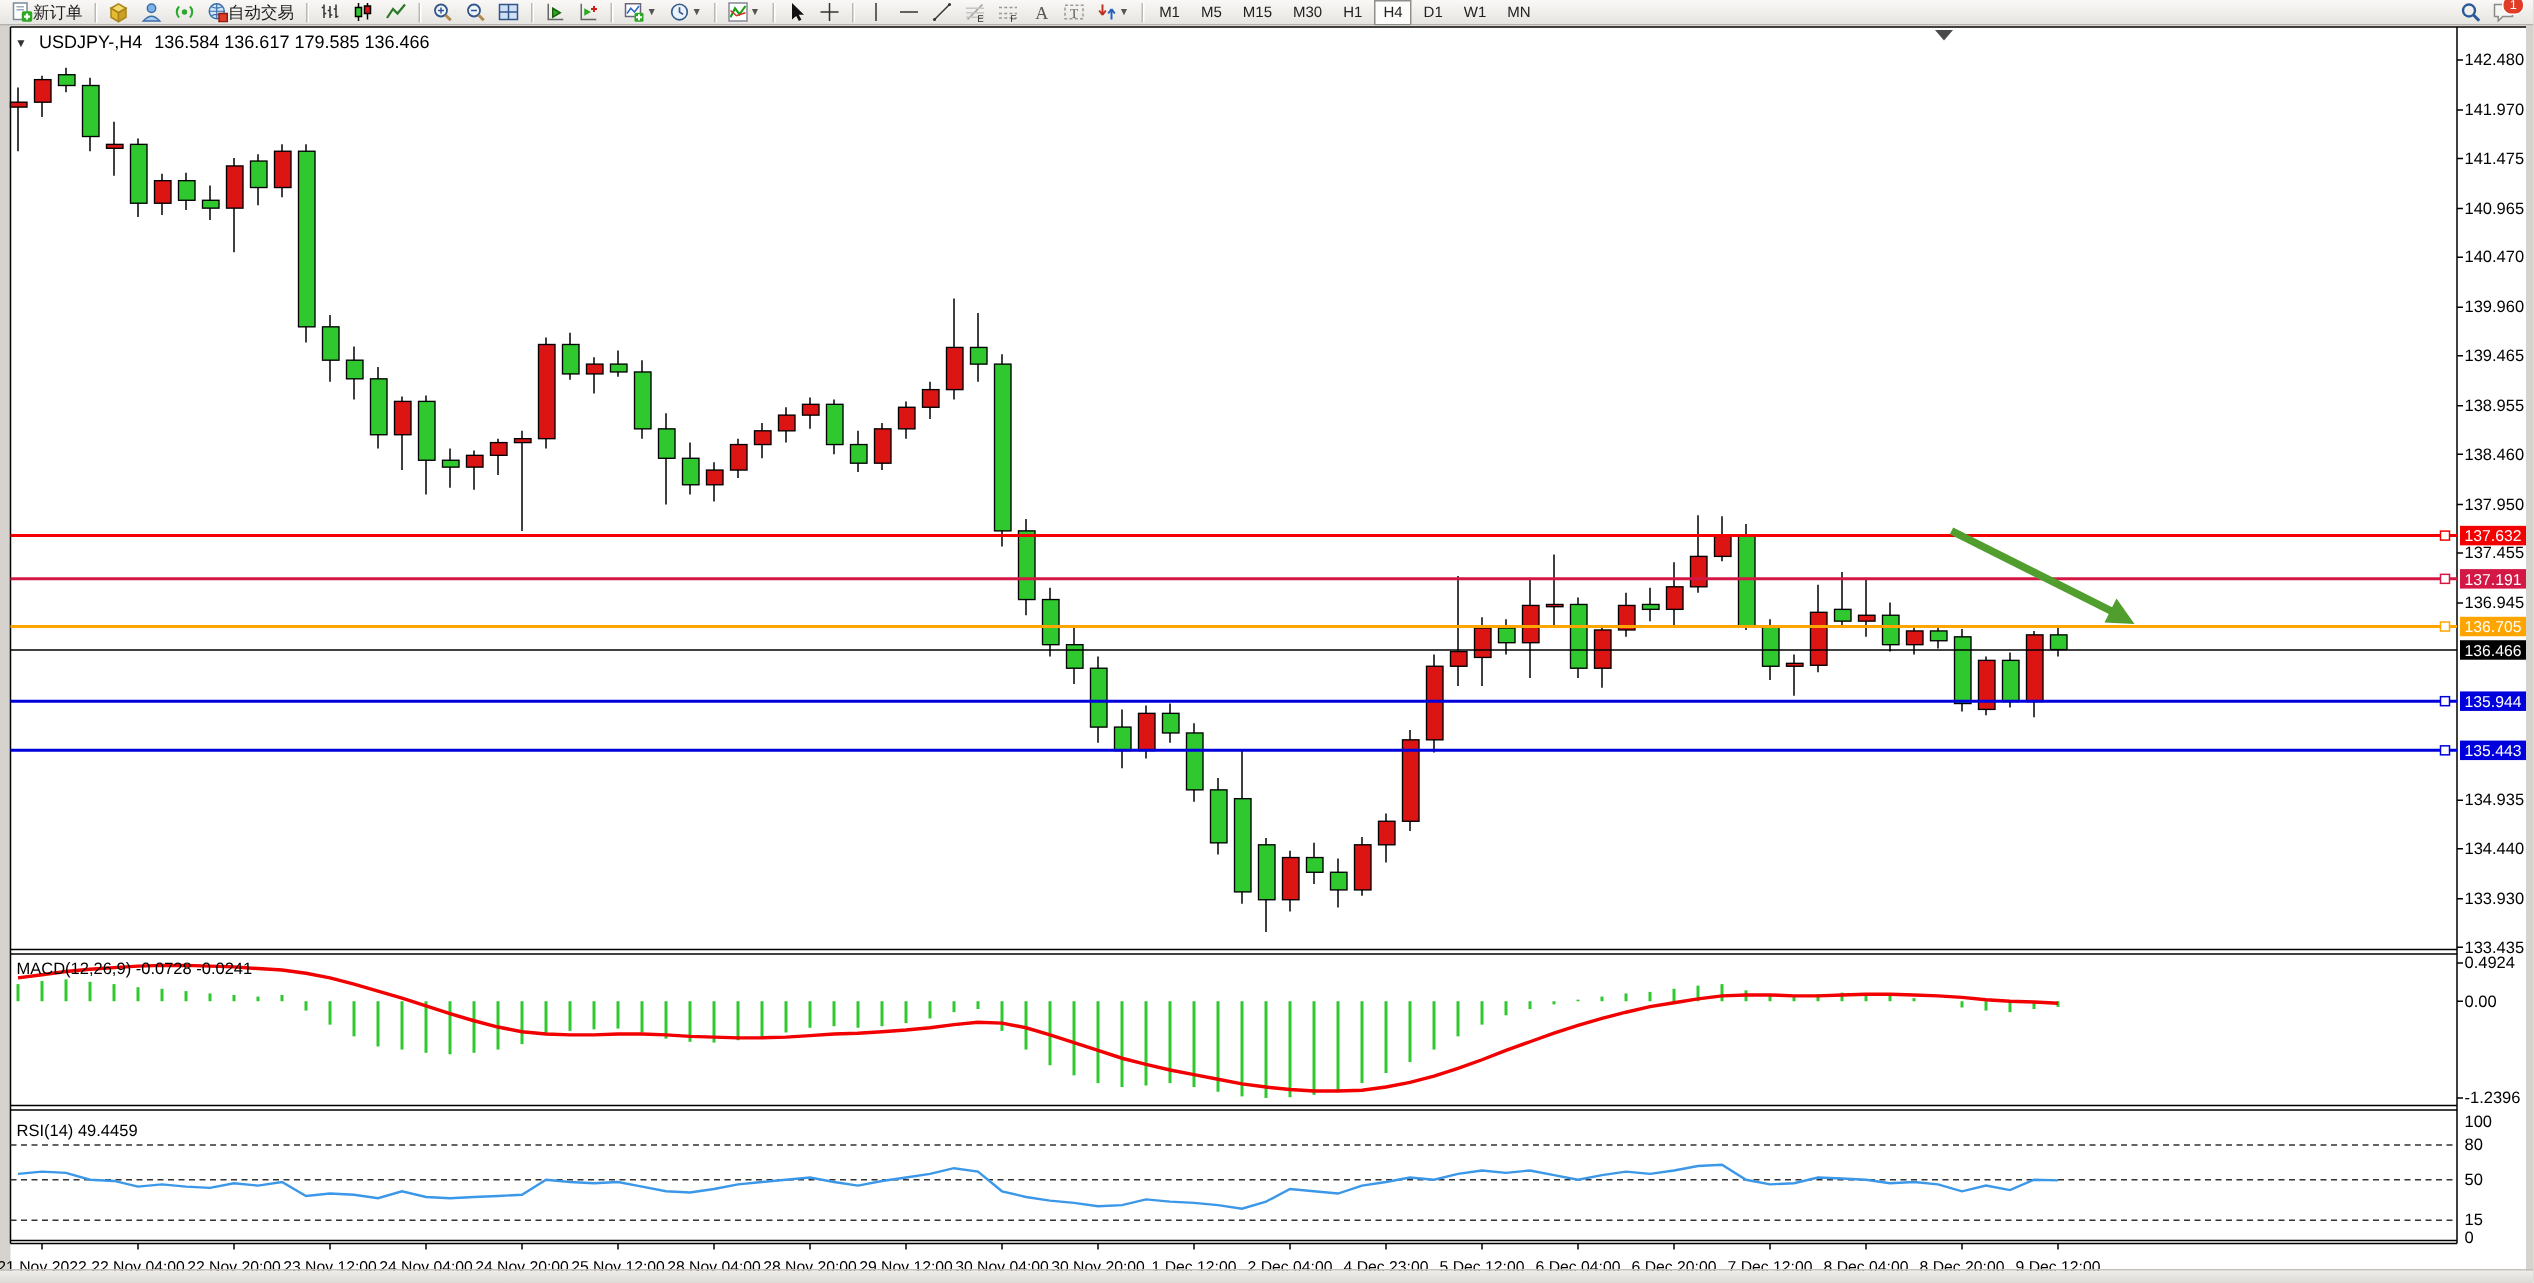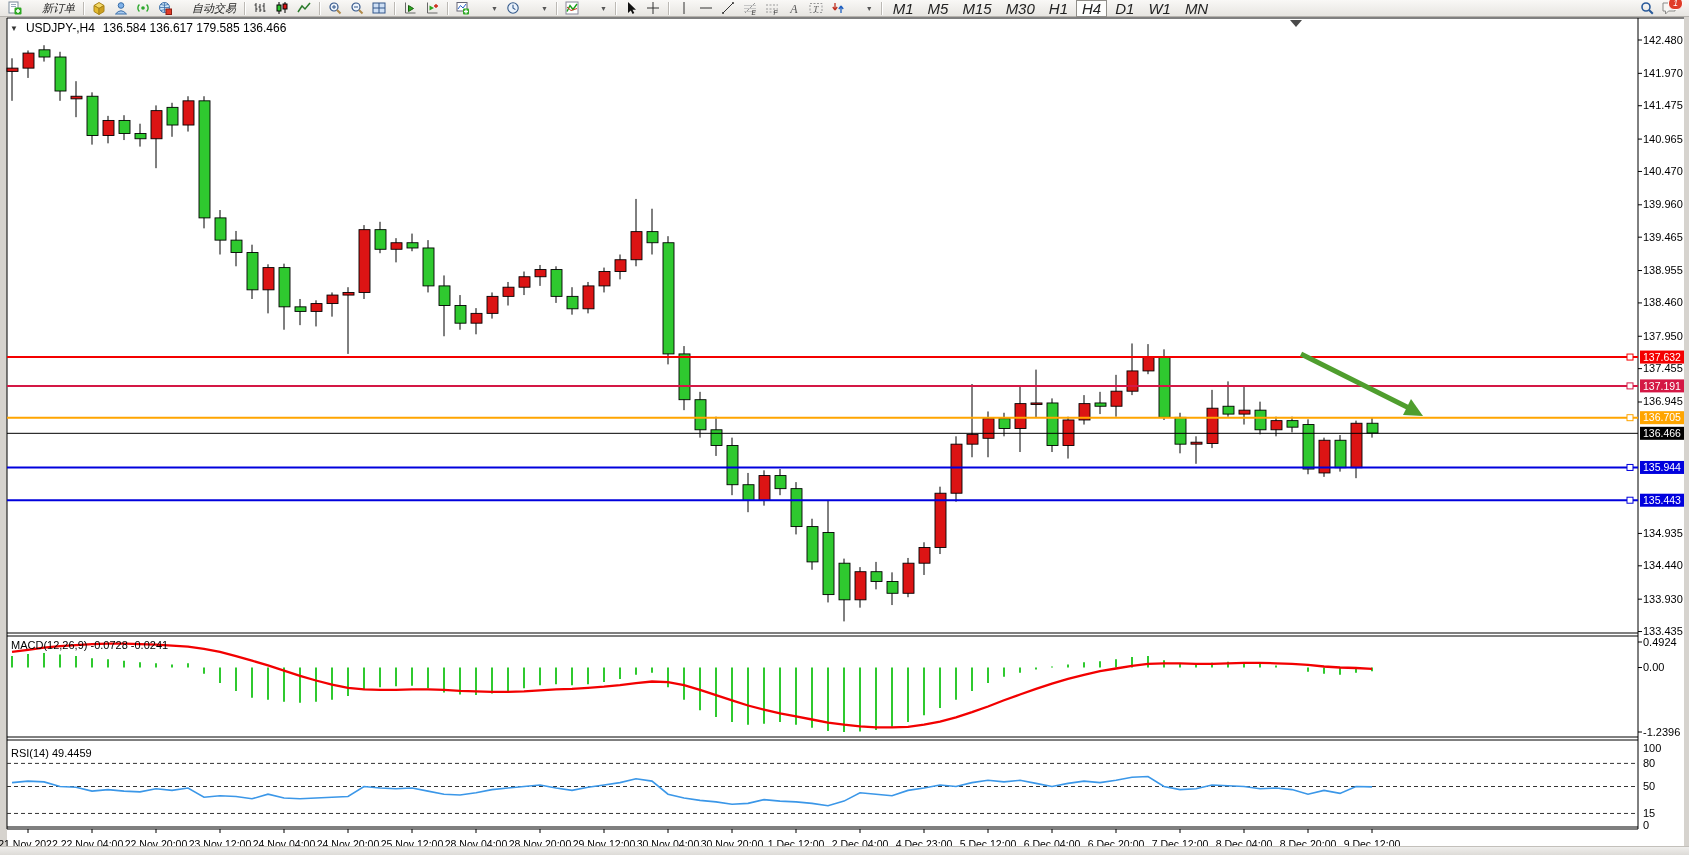--- a/index.html
+++ b/index.html
@@ -1,26 +1,26 @@
 <!DOCTYPE html>
 <html><head>
 <meta charset="utf-8">
 <style>
   html,body{margin:0;padding:0;background:#d6d3ce;font-family:"Liberation Sans",sans-serif;}
   .window{position:relative;width:1689px;height:855px;background:#d6d3ce;overflow:hidden;}
   
   .toolbar{position:absolute;left:0;top:0;width:1689px;height:17px;display:flex;align-items:center;
            background:linear-gradient(#f9f8f6,#e7e5e1);border-bottom:1px solid #b5b2ad;box-sizing:border-box;padding:0 4px;}
-  .tbbtn{display:inline-flex;align-items:center;gap:20px;height:15px;padding:0 2px;margin:0 1px;border:1px solid transparent;
-         font-size:11px;color:#1a1a1a;white-space:nowrap;cursor:default;font-style:italic;}
+  .tbbtn{display:inline-flex;align-items:center;gap:0;height:15px;padding:0 2px;margin:0 1px;border:1px solid transparent;
+         font-size:11px;color:#1a1a1a;white-space:nowrap;cursor:default;}
   .tbbtn.active{background:#fdfdfc;border:1px solid #908e89;}
   .tbbtn .dd{font-size:7px;color:#555;margin-left:1px;}
   .tbsep{width:1px;height:13px;background:#bcb9b4;margin:0 4px;box-shadow:1px 0 0 #fff;}
   .tbicon{width:14px;height:14px;display:block;}
-  .tf{font-size:15px;padding:0 5px;color:#222;}
+  .tf{font-size:10px;padding:0 5px;color:#222;}
   .tb-right{margin-left:auto;display:flex;align-items:center;}
   .chatwrap{position:relative;margin-right:6px;}
   .badge{position:absolute;top:-4px;right:-5px;min-width:11px;height:11px;border-radius:6px;background:#e03c28;color:#fff;
          font-size:8.5px;line-height:11px;text-align:center;padding:0 1px;border:1px solid #fff;}
   
   .chart-wrap{position:absolute;left:0;top:17px;width:1689px;height:831px;}
   .chart-title{position:absolute;left:10px;top:4px;font-size:12px;color:#000;display:flex;gap:8px;align-items:center;}
   .chart-title .arr{font-size:8px;color:#333;}
   
   .statusbar{position:absolute;left:0;bottom:0;width:1689px;height:8px;

